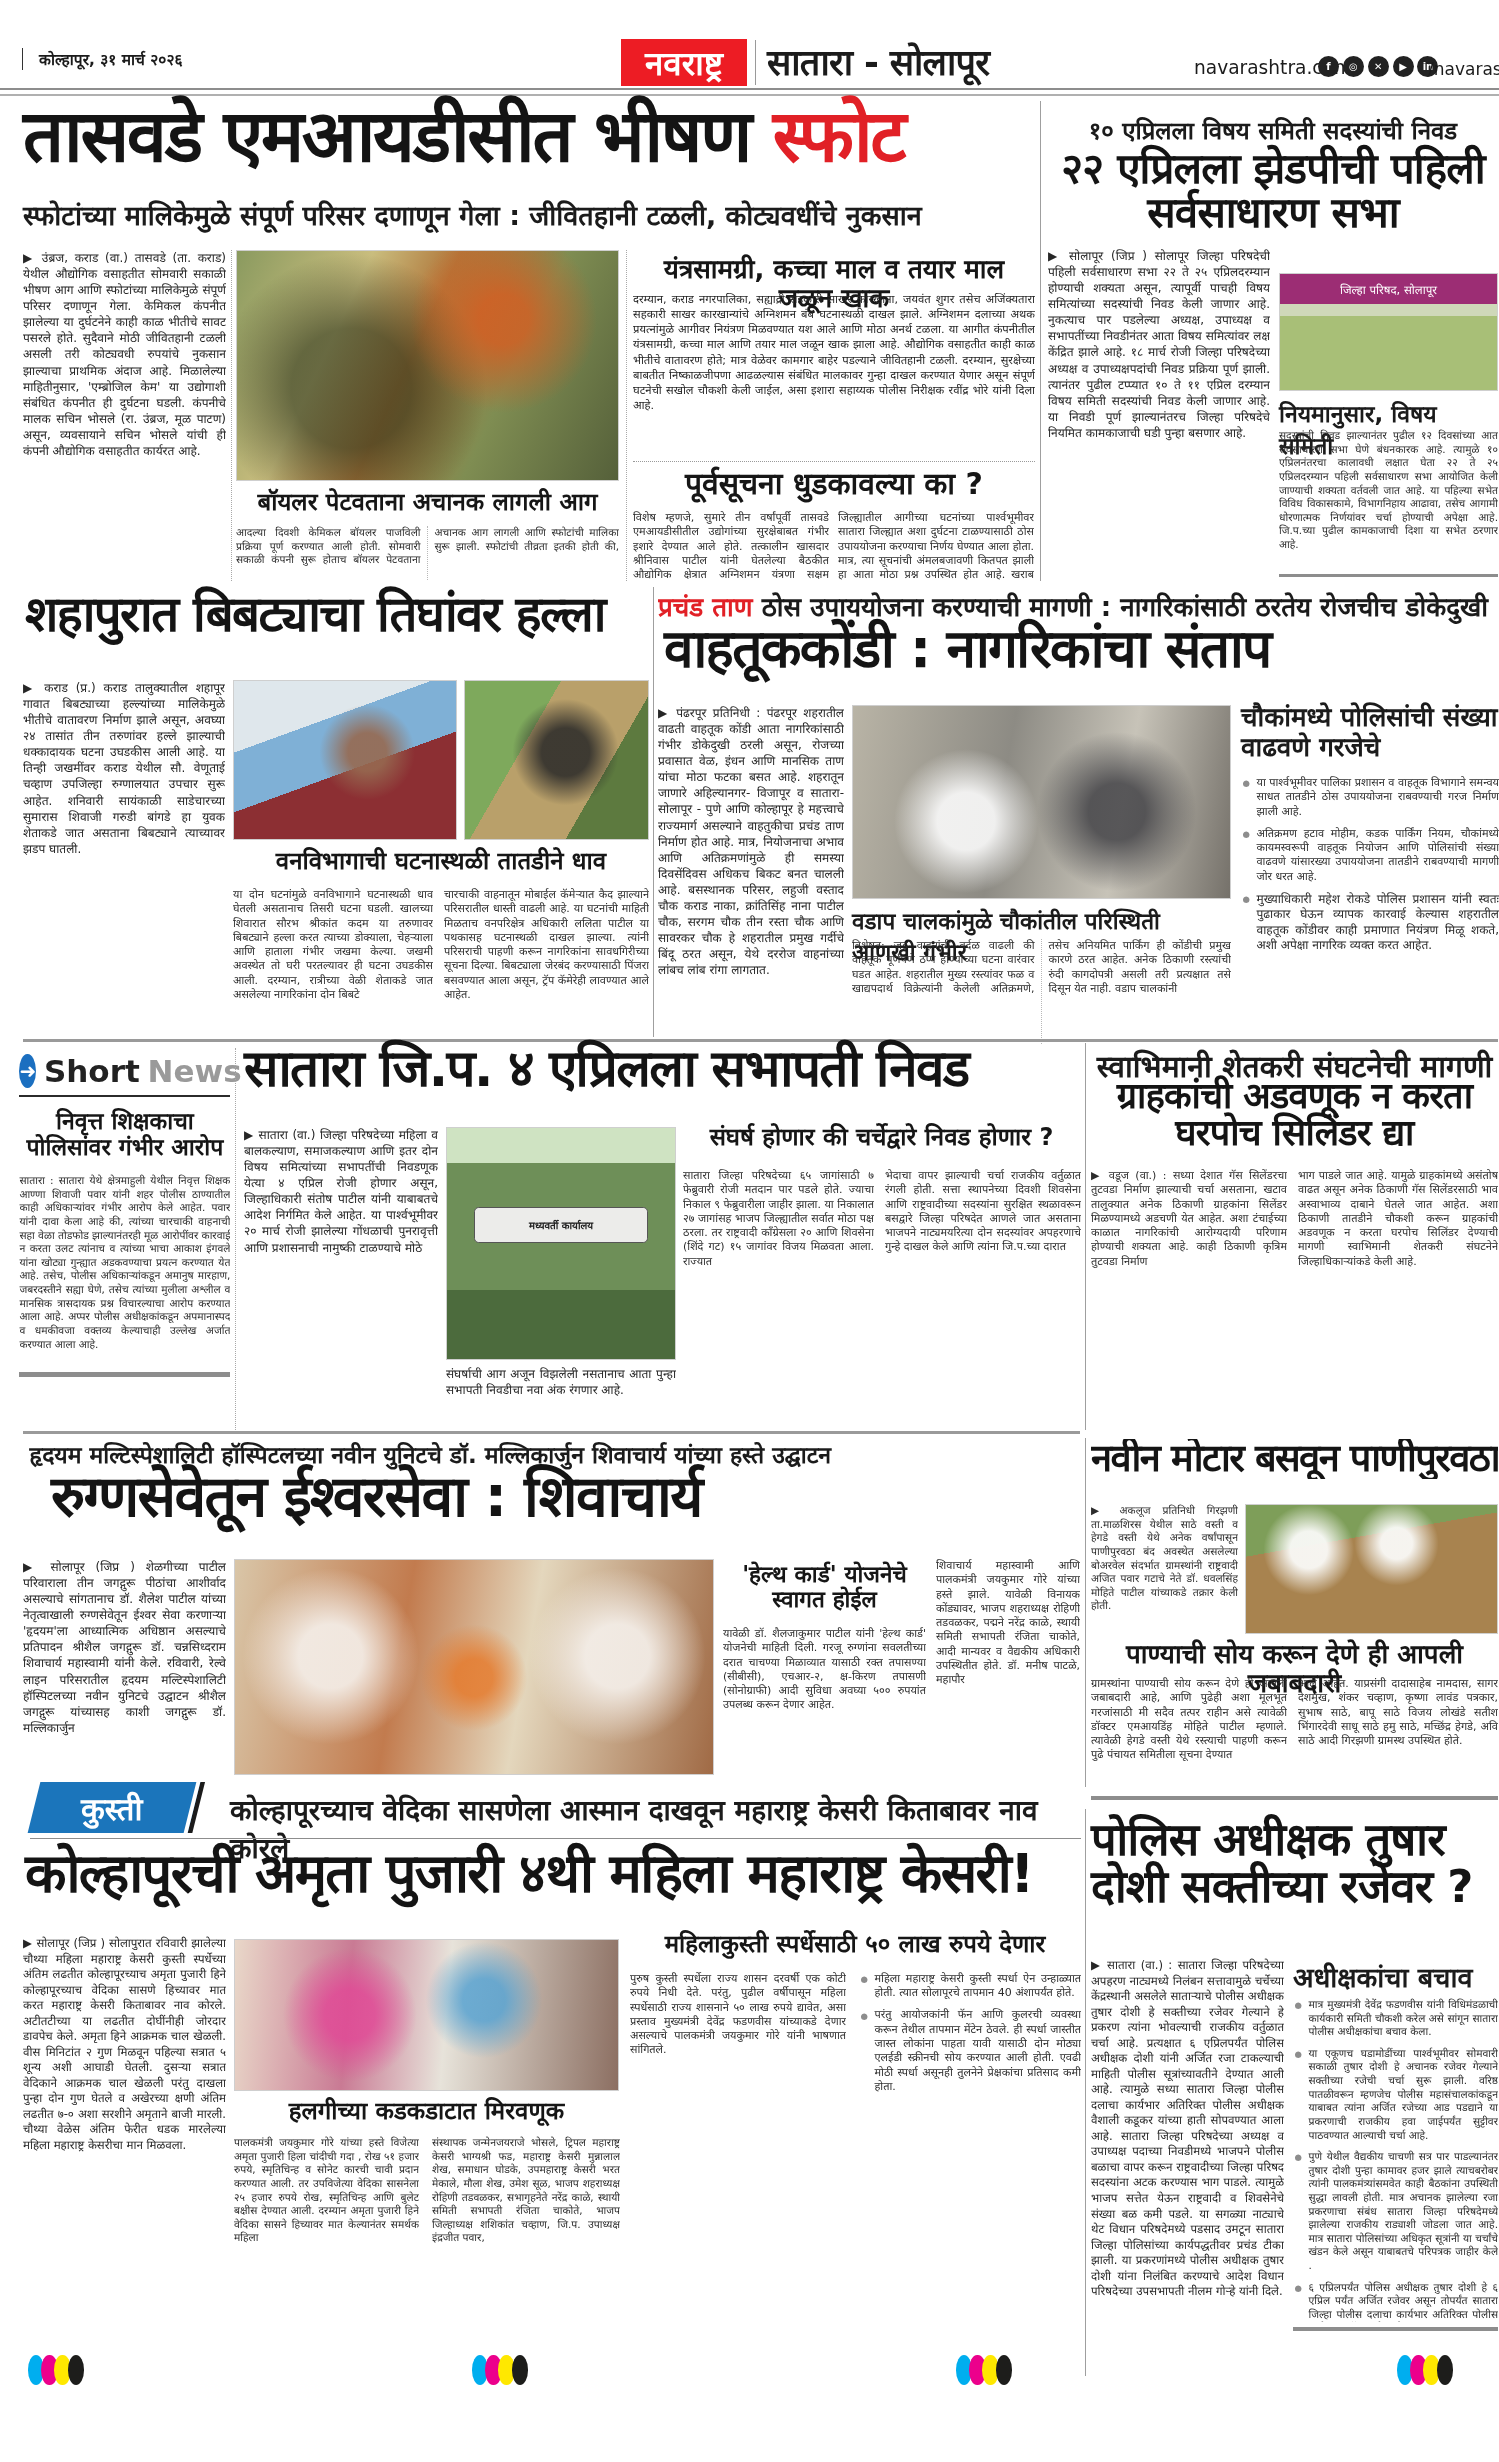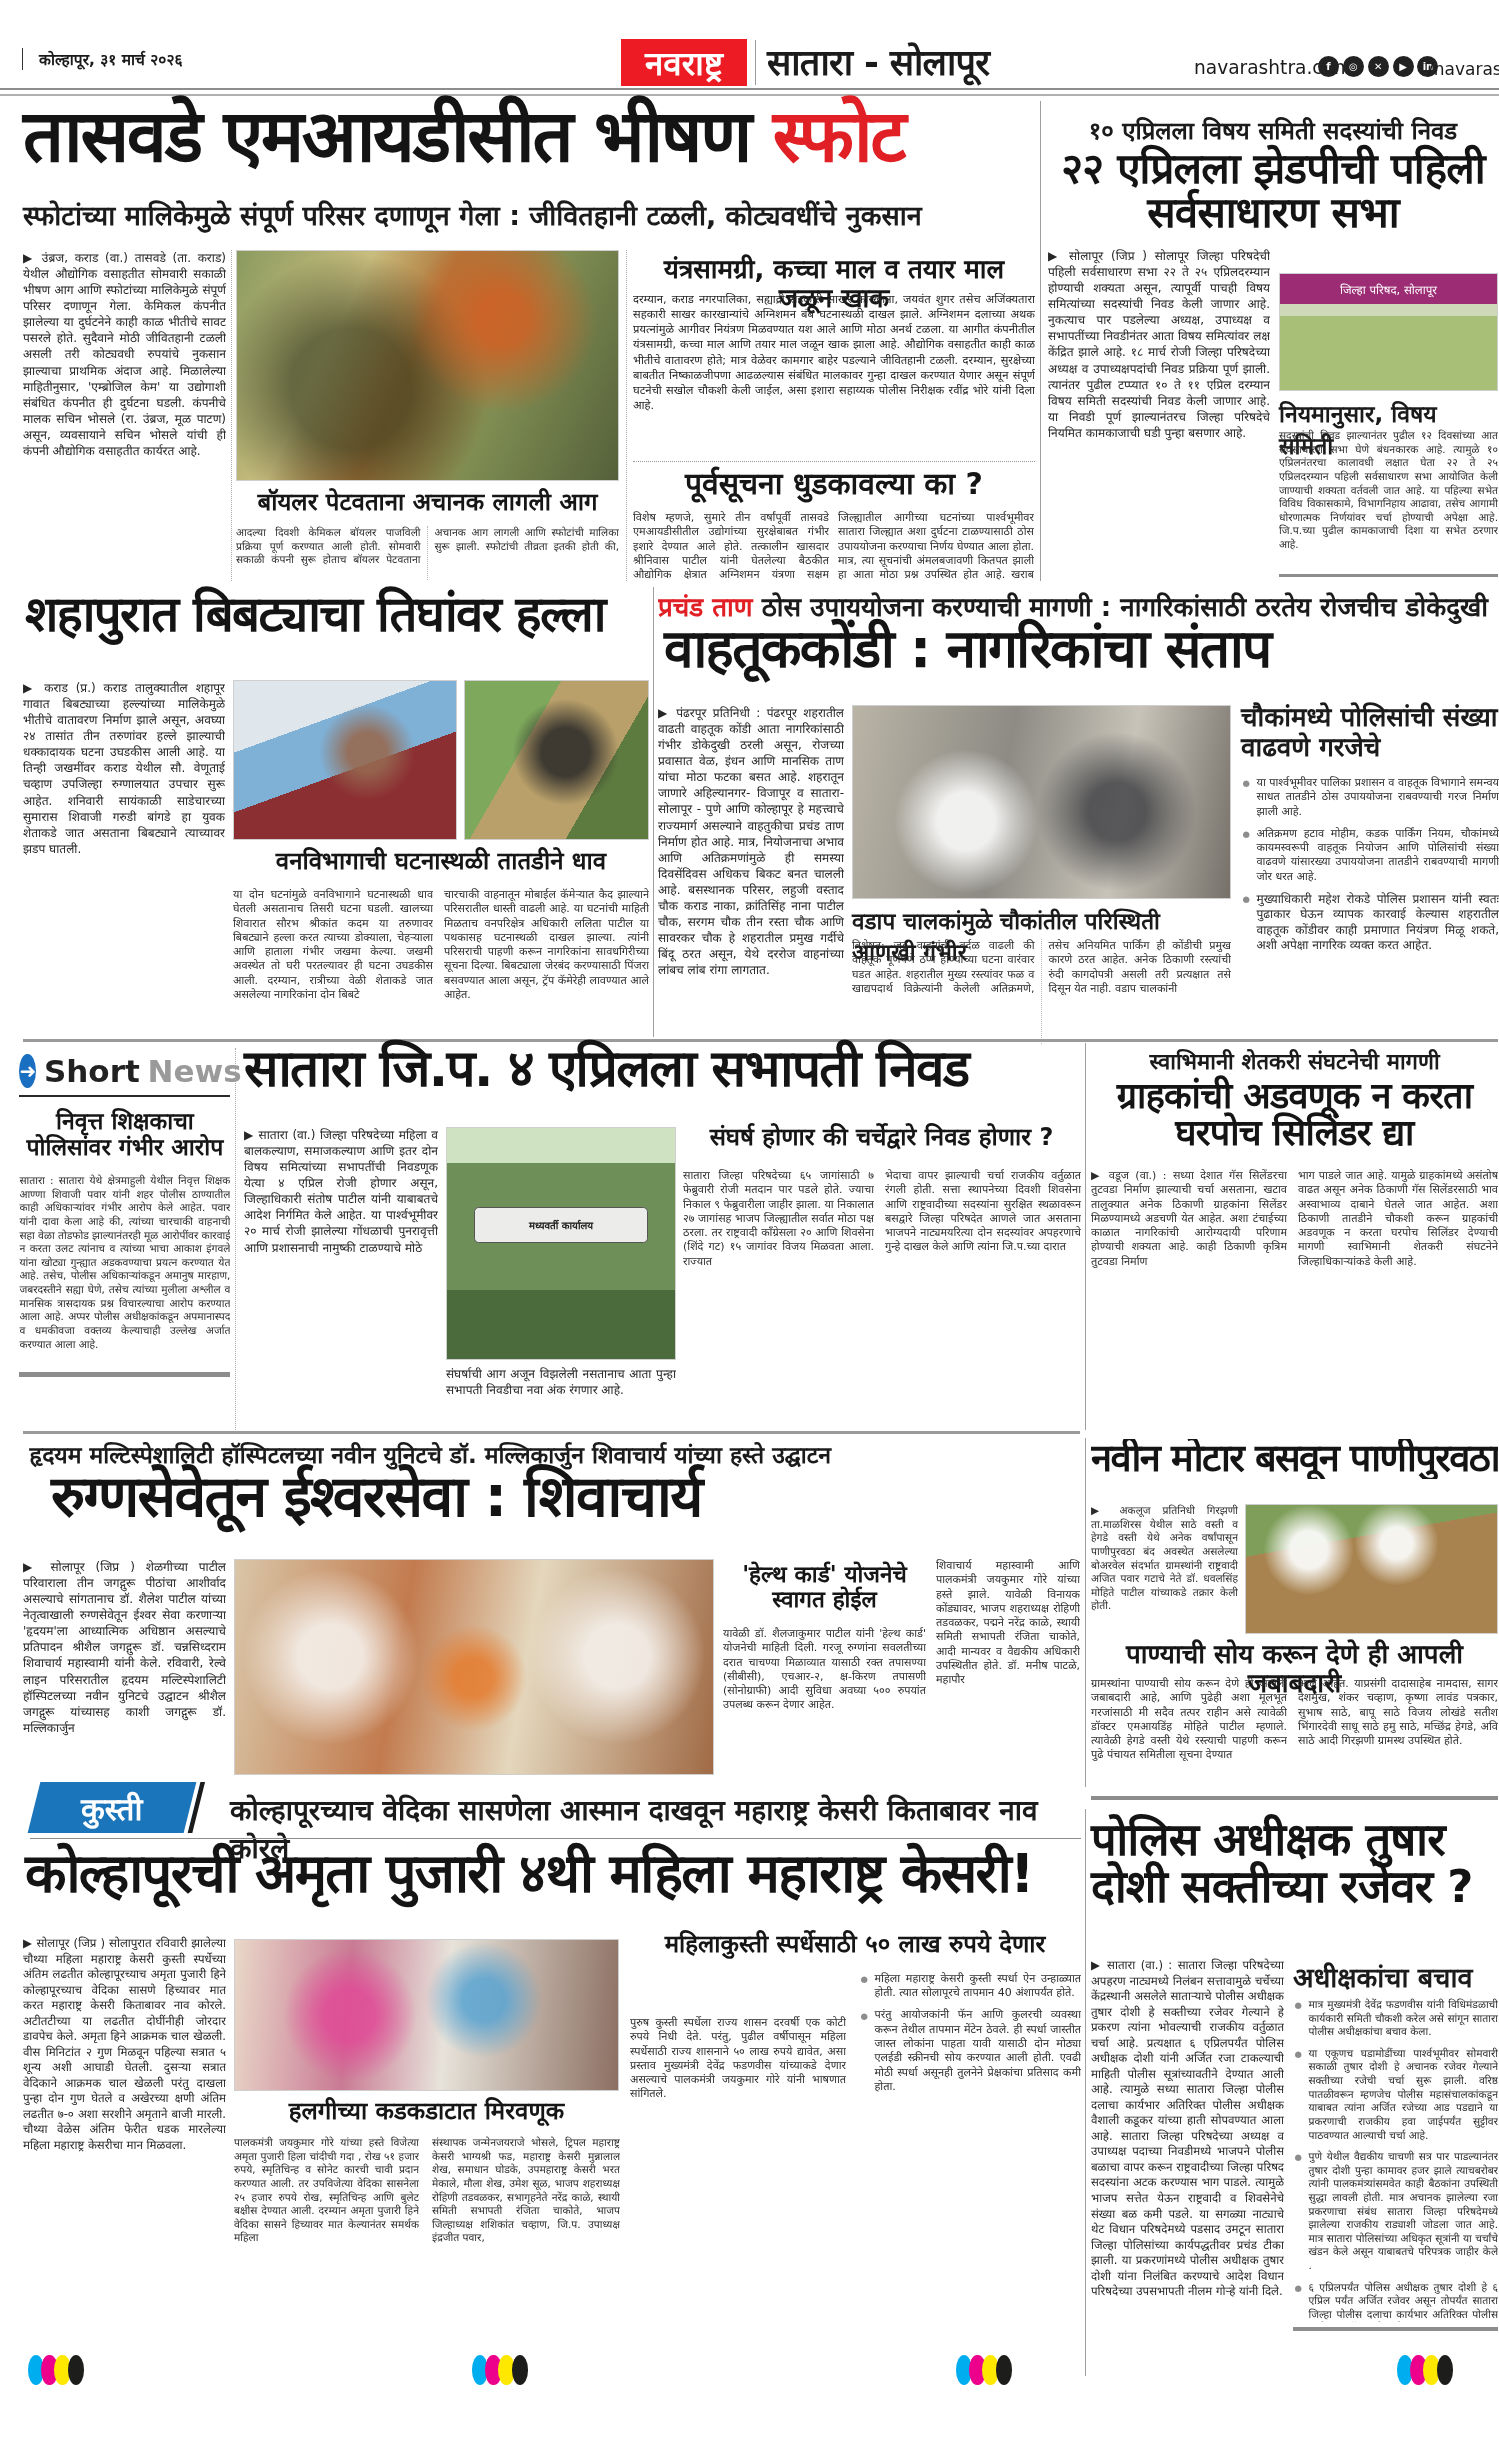--- a/index.html
+++ b/index.html
@@ -170,21 +170,21 @@
     </div>
     <div class="abs bt" style="left:446px;top:1366px;width:230px;height:62px;">संघर्षाची आग अजून विझलेली नसतानाच आता पुन्हा सभापती निवडीचा नवा अंक रंगणार आहे.</div>
     <div class="abs sub" style="left:683px;top:1124px;width:397px;font-size:24px;">संघर्ष होणार की चर्चेद्वारे निवड होणार ?</div>
     <div class="abs bt-sm" style="left:683px;top:1169px;width:191px;height:261px;font-size:11px;">सातारा जिल्हा परिषदेच्या ६५ जागांसाठी ७ फेब्रुवारी रोजी मतदान पार पडले होते. ज्याचा निकाल ९ फेब्रुवारीला जाहीर झाला. या निकालात २७ जागांसह भाजप जिल्ह्यातील सर्वात मोठा पक्ष ठरला. तर राष्ट्रवादी काँग्रेसला २० आणि शिवसेना (शिंदे गट) १५ जागांवर विजय मिळवता आला. राज्यात</div>
     <div class="abs bt-sm" style="left:885px;top:1169px;width:196px;height:261px;font-size:11px;">भेदाचा वापर झाल्याची चर्चा राजकीय वर्तुळात रंगली होती. सत्ता स्थापनेच्या दिवशी शिवसेना आणि राष्ट्रवादीच्या सदस्यांना सुरक्षित स्थळावरून बसद्वारे जिल्हा परिषदेत आणले जात असताना भाजपने नाट्यमयरित्या दोन सदस्यांवर अपहरणाचे गुन्हे दाखल केले आणि त्यांना जि.प.च्या दारात</div>
   </section>
 
   <div class="abs vline" style="left:1085px;top:1043px;height:387px;"></div>
 
   <section>
-    <div class="abs kick" style="left:1091px;top:1045px;width:407px;text-align:center;font-size:22px;">स्वाभिमानी शेतकरी संघटनेची मागणी</div>
+    <div class="abs kick" style="left:1091px;top:1045px;width:407px;text-align:center;font-size:30px;">स्वाभिमानी शेतकरी संघटनेची मागणी</div>
     <h2 class="abs hl" style="left:1091px;top:1077px;width:407px;text-align:center;font-size:36px;">ग्राहकांची अडवणूक न करता घरपोच सिलिंडर द्या</h2>
     <div class="abs bt-sm" style="left:1091px;top:1169px;width:196px;height:261px;font-size:11px;">▶ वडूज (वा.) : सध्या देशात गॅस सिलेंडरचा तुटवडा निर्माण झाल्याची चर्चा असताना, खटाव तालुक्यात अनेक ठिकाणी ग्राहकांना सिलेंडर मिळण्यामध्ये अडचणी येत आहेत. अशा टंचाईच्या काळात नागरिकांची आरोग्यदायी परिणाम होण्याची शक्यता आहे. काही ठिकाणी कृत्रिम तुटवडा निर्माण</div>
     <div class="abs bt-sm" style="left:1298px;top:1169px;width:200px;height:261px;font-size:11px;">भाग पाडले जात आहे. यामुळे ग्राहकांमध्ये असंतोष वाढत असून अनेक ठिकाणी गॅस सिलेंडरसाठी भाव अस्वाभाव्य दाबाने घेतले जात आहेत. अशा ठिकाणी तातडीने चौकशी करून ग्राहकांची अडवणूक न करता घरपोच सिलिंडर देण्याची मागणी स्वाभिमानी शेतकरी संघटनेने जिल्हाधिकाऱ्यांकडे केली आहे.</div>
   </section>
 
   <div class="abs hrule" style="left:23px;top:1431px;width:1057px;height:3.1px;background:#9a9a9a;"></div>
 
   <section>
     <div class="abs kick" style="left:29.5px;top:1438px;width:970px;font-size:23px;">हृदयम मल्टिस्पेशालिटी हॉस्पिटलच्या नवीन युनिटचे डॉ. मल्लिकार्जुन शिवाचार्य यांच्या हस्ते उद्घाटन</div>
     <h2 class="abs hl" style="left:51px;top:1467px;width:900px;font-size:57px;letter-spacing:-1.6px;">रुग्णसेवेतून ईश्वरसेवा : शिवाचार्य</h2>
@@ -214,21 +214,21 @@
     <div class="abs kick" style="left:230px;top:1790px;width:854px;font-size:28px;">कोल्हापूरच्याच वेदिका सासणेला आस्मान दाखवून महाराष्ट्र केसरी किताबावर नाव कोरले</div>
     <div class="abs" style="left:29.5px;top:1838px;width:1051px;border-top:1.6px solid #8d8d8d;"></div>
     <h2 class="abs hl" style="left:25px;top:1846px;width:1110px;font-size:54px;letter-spacing:-1.6px;">कोल्हापूरची अमृता पुजारी ४थी महिला महाराष्ट्र केसरी!</h2>
     <div class="abs bt" style="left:23px;top:1936px;width:203px;height:435px;font-size:11.6px;">▶ सोलापूर (जिप्र ) सोलापुरात रविवारी झालेल्या चौथ्या महिला महाराष्ट्र केसरी कुस्ती स्पर्धेच्या अंतिम लढतीत कोल्हापूरच्याच अमृता पुजारी हिने कोल्हापूरच्याच वेदिका सासणे हिच्यावर मात करत महाराष्ट्र केसरी किताबावर नाव कोरले. अटीतटीच्या या लढतीत दोघींनीही जोरदार डावपेच केले. अमृता हिने आक्रमक चाल खेळली. वीस मिनिटांत २ गुण मिळवून पहिल्या सत्रात ५ शून्य अशी आघाडी घेतली. दुसऱ्या सत्रात वेदिकाने आक्रमक चाल खेळली परंतु दाखला पुन्हा दोन गुण घेतले व अखेरच्या क्षणी अंतिम लढतीत ७-० अशा सरशीने अमृताने बाजी मारली. चौथ्या वेळेस अंतिम फेरीत धडक मारलेल्या महिला महाराष्ट्र केसरीचा मान मिळवला.</div>
     <div class="abs photo ph-crowd" style="left:234px;top:1939px;width:385px;height:152px;"></div>
     <div class="abs sub" style="left:234px;top:2098px;width:385px;font-size:24px;">हलगीच्या कडकडाटात मिरवणूक</div>
     <div class="abs bt-sm" style="left:234px;top:2136px;width:185px;height:234px;font-size:10.5px;">पालकमंत्री जयकुमार गोरे यांच्या हस्ते विजेत्या अमृता पुजारी हिला चांदीची गदा , रोख ५१ हजार रुपये, स्मृतिचिन्ह व सोनेट कारची चावी प्रदान करण्यात आली. तर उपविजेत्या वेदिका सासनेला २५ हजार रुपये रोख, स्मृतिचिन्ह आणि बुलेट बक्षीस देण्यात आली. दरम्यान अमृता पुजारी हिने वेदिका सासने हिच्यावर मात केल्यानंतर समर्थक महिला</div>
     <div class="abs bt-sm" style="left:432px;top:2136px;width:188px;height:234px;font-size:10.5px;">संस्थापक जन्मेनजयराजे भोसले, ट्रिपल महाराष्ट्र केसरी भाग्यश्री फड, महाराष्ट्र केसरी मुन्नालाल शेख, समाधान घोडके, उपमहाराष्ट्र केसरी भरत मेकाले, मौला शेख, उमेश सूळ, भाजप शहराध्यक्ष रोहिणी तडवळकर, सभागृहनेते नरेंद्र काळे, स्थायी समिती सभापती रंजिता चाकोते, भाजप जिल्हाध्यक्ष शशिकांत चव्हाण, जि.प. उपाध्यक्ष इंद्रजीत पवार,</div>
     <div class="abs sub" style="left:630px;top:1931px;width:450px;font-size:24px;">महिलाकुस्ती स्पर्धेसाठी ५० लाख रुपये देणार</div>
     <div class="abs" style="left:630px;top:1972px;width:216px;height:399px;overflow:hidden;">
-      <div class="bt-sm" style="font-size:11px;margin-bottom:7.8px;margin-top:44px;">पुरुष कुस्ती स्पर्धेला राज्य शासन दरवर्षी एक कोटी रुपये निधी देते. परंतु, पुढील वर्षीपासून महिला स्पर्धेसाठी राज्य शासनाने ५० लाख रुपये द्यावेत, असा प्रस्ताव मुख्यमंत्री देवेंद्र फडणवीस यांच्याकडे देणार असल्याचे पालकमंत्री जयकुमार गोरे यांनी भाषणात सांगितले.</div>
+      <div class="bt-sm" style="font-size:11px;margin-bottom:7.8px;">पुरुष कुस्ती स्पर्धेला राज्य शासन दरवर्षी एक कोटी रुपये निधी देते. परंतु, पुढील वर्षीपासून महिला स्पर्धेसाठी राज्य शासनाने ५० लाख रुपये द्यावेत, असा प्रस्ताव मुख्यमंत्री देवेंद्र फडणवीस यांच्याकडे देणार असल्याचे पालकमंत्री जयकुमार गोरे यांनी भाषणात सांगितले.</div>
     </div>
     <div class="abs" style="left:859px;top:1972px;width:222px;height:399px;overflow:hidden;">
       <div class="bullet bt-sm" style="font-size:11px;">महिला महाराष्ट्र केसरी कुस्ती स्पर्धा ऐन उन्हाळ्यात होती. त्यात सोलापूरचे तापमान 40 अंशापर्यंत होते.</div>
       <div class="bullet bt-sm" style="font-size:11px;">परंतु आयोजकांनी फॅन आणि कुलरची व्यवस्था करून तेथील तापमान मेंटेन ठेवले. ही स्पर्धा जास्तीत जास्त लोकांना पाहता यावी यासाठी दोन मोठ्या एलईडी स्क्रीनची सोय करण्यात आली होती. एवढी मोठी स्पर्धा असूनही तुलनेने प्रेक्षकांचा प्रतिसाद कमी होता.</div>
     </div>
   </section>
 
   <div class="abs vline" style="left:1085px;top:1809px;height:567px;"></div>
 
   <section>

